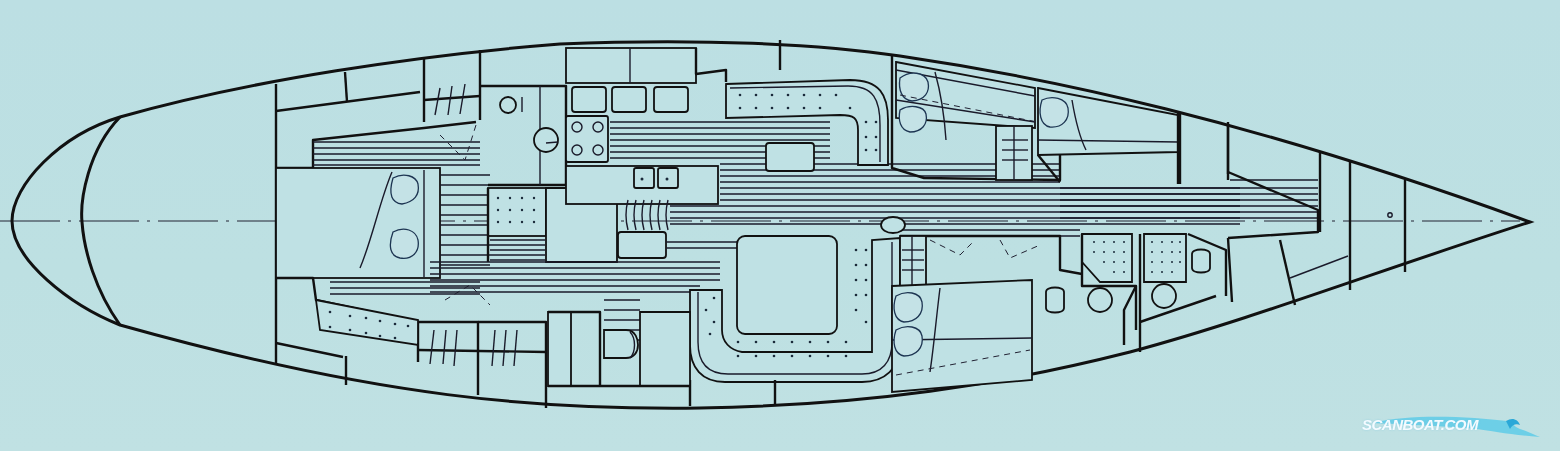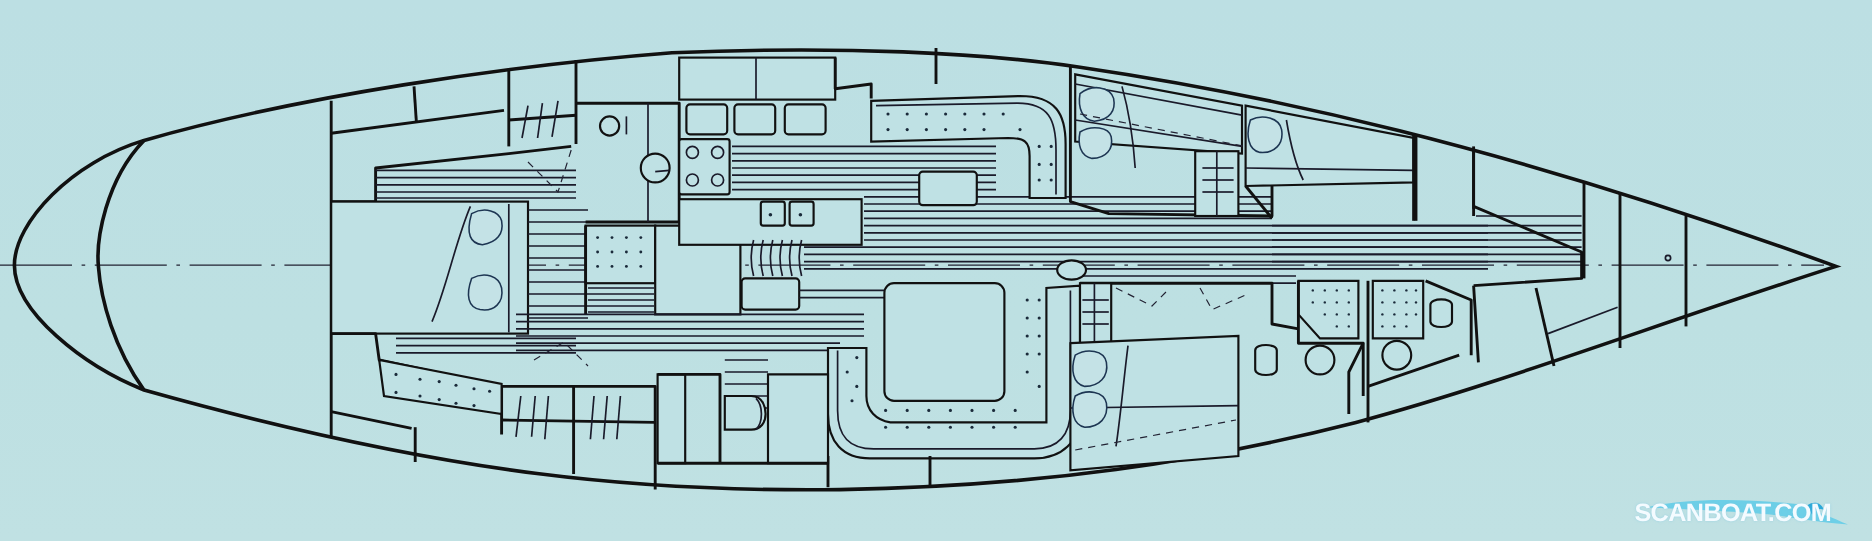--- a/index.html
+++ b/index.html
@@ -8,21 +8,21 @@
   svg.plan { position:absolute; left:0; top:0; }
   .hull { fill:none; stroke:#111; stroke-width:3; }
   .wall { fill:none; stroke:#111; stroke-width:2.4; stroke-linejoin:round; }
   .thin { fill:none; stroke:#1a1a2a; stroke-width:1.4; }
   .furn { fill:#bfe1e4; stroke:#111; stroke-width:1.8; }
   .dot { fill:#1a2a3a; }
   .center { stroke:#223; stroke-width:1; stroke-dasharray:60 8 3 8; }
   .dash { fill:none; stroke:#223; stroke-width:1; stroke-dasharray:6 5; }
   .pillow { fill:#c4e2e6; stroke:#1d3552; stroke-width:1.3; }
   .watermark { position:absolute; left:1362px; top:413px; width:180px; height:28px; }
-  .wm-text { position:absolute; left:0; top:3px; font-size:21px; font-weight:bold; color:#f4fbff; letter-spacing:-0.5px; text-shadow:0 0 2px rgba(120,200,230,0.6); }
+  .wm-text { position:absolute; left:0; top:3px; font-size:15px; font-style:italic; font-weight:bold; color:#f4fbff; letter-spacing:-0.5px; text-shadow:0 0 2px rgba(120,200,230,0.6); }
 </style>
 </head>
 <body>
 
 <div class="stage">
 <svg class="plan" width="1560" height="451" viewBox="0 0 1560 451">
 
   <line x1="0" y1="221" x2="1520" y2="221" class="center"></line>
 
   <path class="hull" d="M120,117 C250,80 420,55 560,44 C700,38 820,44 900,56 C1050,78 1250,120 1530,222

